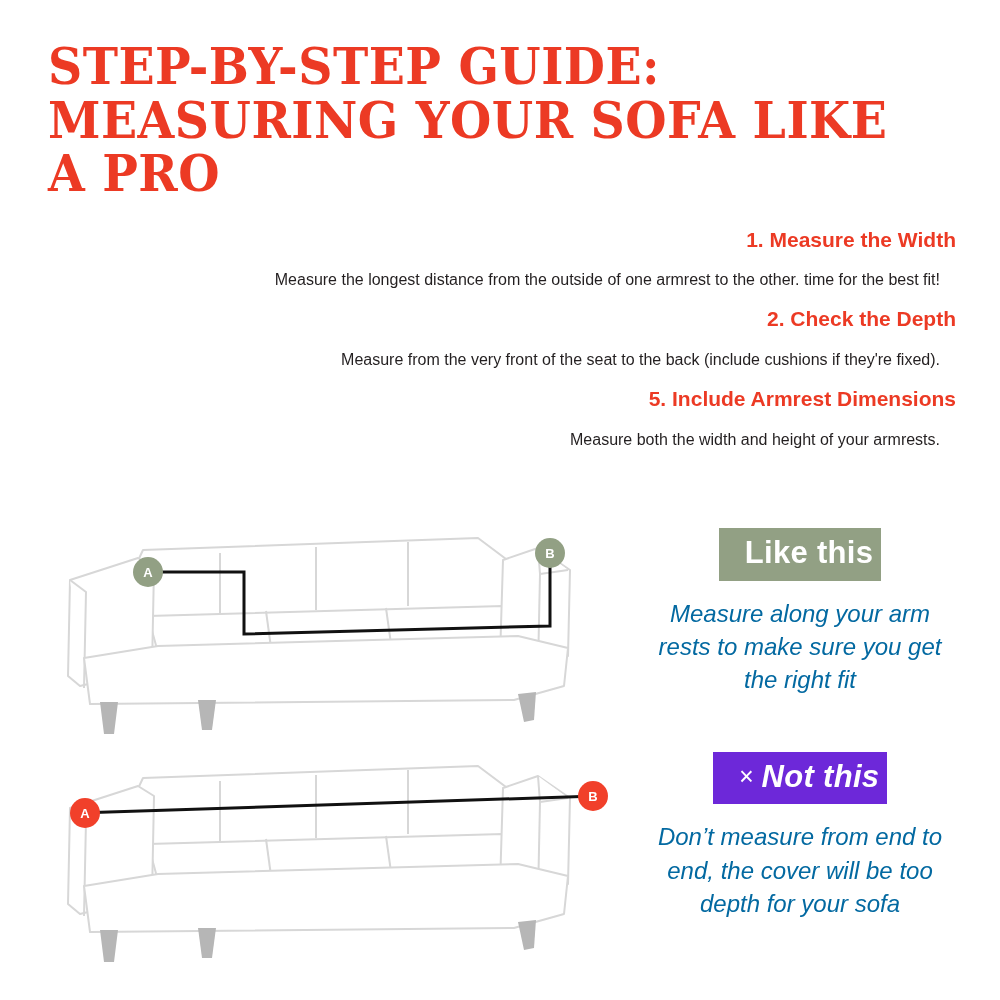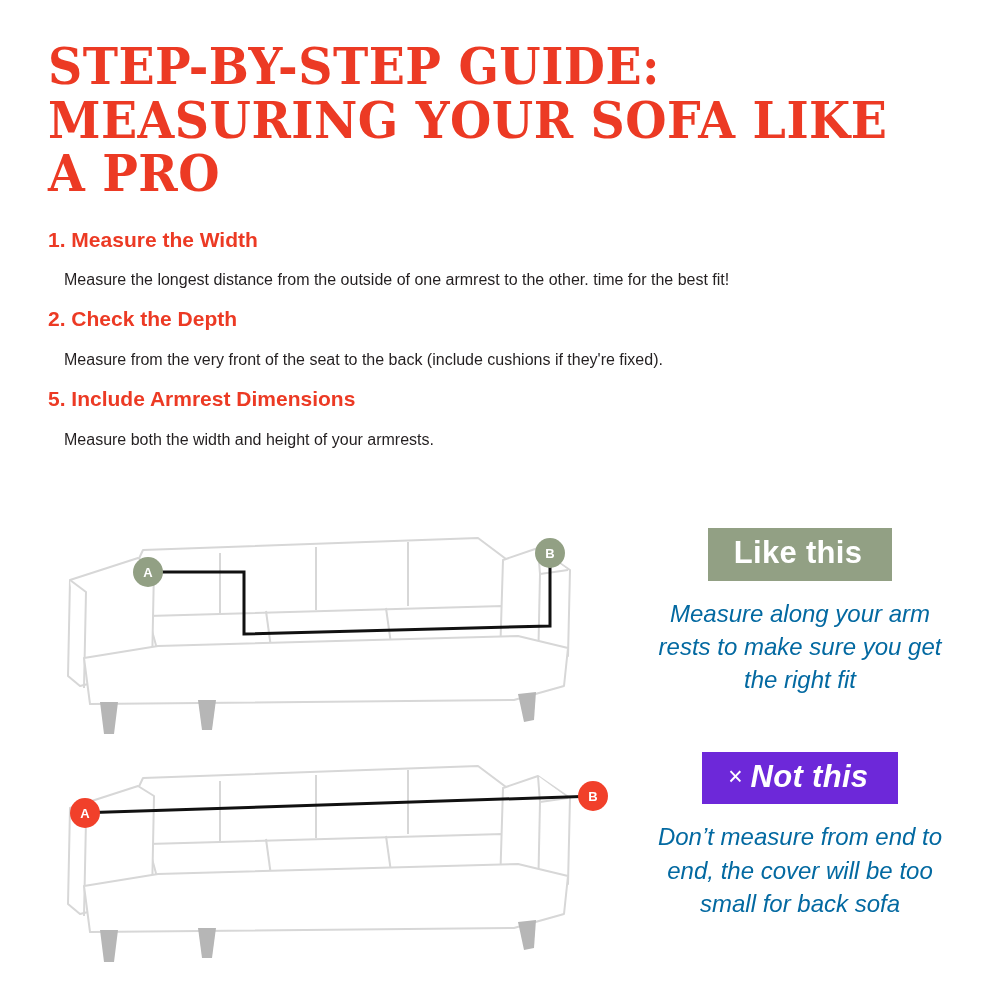--- a/index.html
+++ b/index.html
@@ -38,20 +38,21 @@
   .title .line2 {
     display: block;
   }
 
   
   .steps {
     margin-top: 26px;
   }
   .step {
     margin-bottom: 7px;
+    text-align: right;
   }
   .step-head {
     color: #ec3a24;
     font-size: 21px;
     font-weight: bold;
     line-height: 1.25;
     margin: 0 0 2px 0;
   }
   .step-body {
     color: #231f20;
@@ -79,21 +80,21 @@
   
   .callouts {
     position: absolute;
     left: 640px;
     top: 528px;
     width: 320px;
     text-align: center;
   }
   .badge {
     display: inline-block;
-    padding: 9px 30px 11px 26px;
+    padding: 9px 8px 11px 26px;
     font-size: 31px;
     font-weight: bold;
     color: #ffffff;
     line-height: 1.05;
     letter-spacing: 0.3px;
   }
   .badge-good { background: #92a084; }
   .badge-bad  { background: #6d28d9; font-style: italic; }
   .badge-bad .xmark {
     font-size: 25px;
@@ -221,17 +222,17 @@
       <div class="badge badge-good">
         <span>Like this</span>
       </div>
       <p class="callout-text">Measure along your arm rests to make sure you get the right fit</p>
     </div>
 
     <div class="callout-block">
       <div class="badge badge-bad">
         <span class="xmark">×</span><span>Not this</span>
       </div>
-      <p class="callout-text">Don’t measure from end to end, the cover will be too small for back sofa</p>
+      <p class="callout-text">Don’t measure from end to end, the cover will be too depth for your sofa</p>
     </div>
 
   </div>
 </div>
 
 </body></html>

